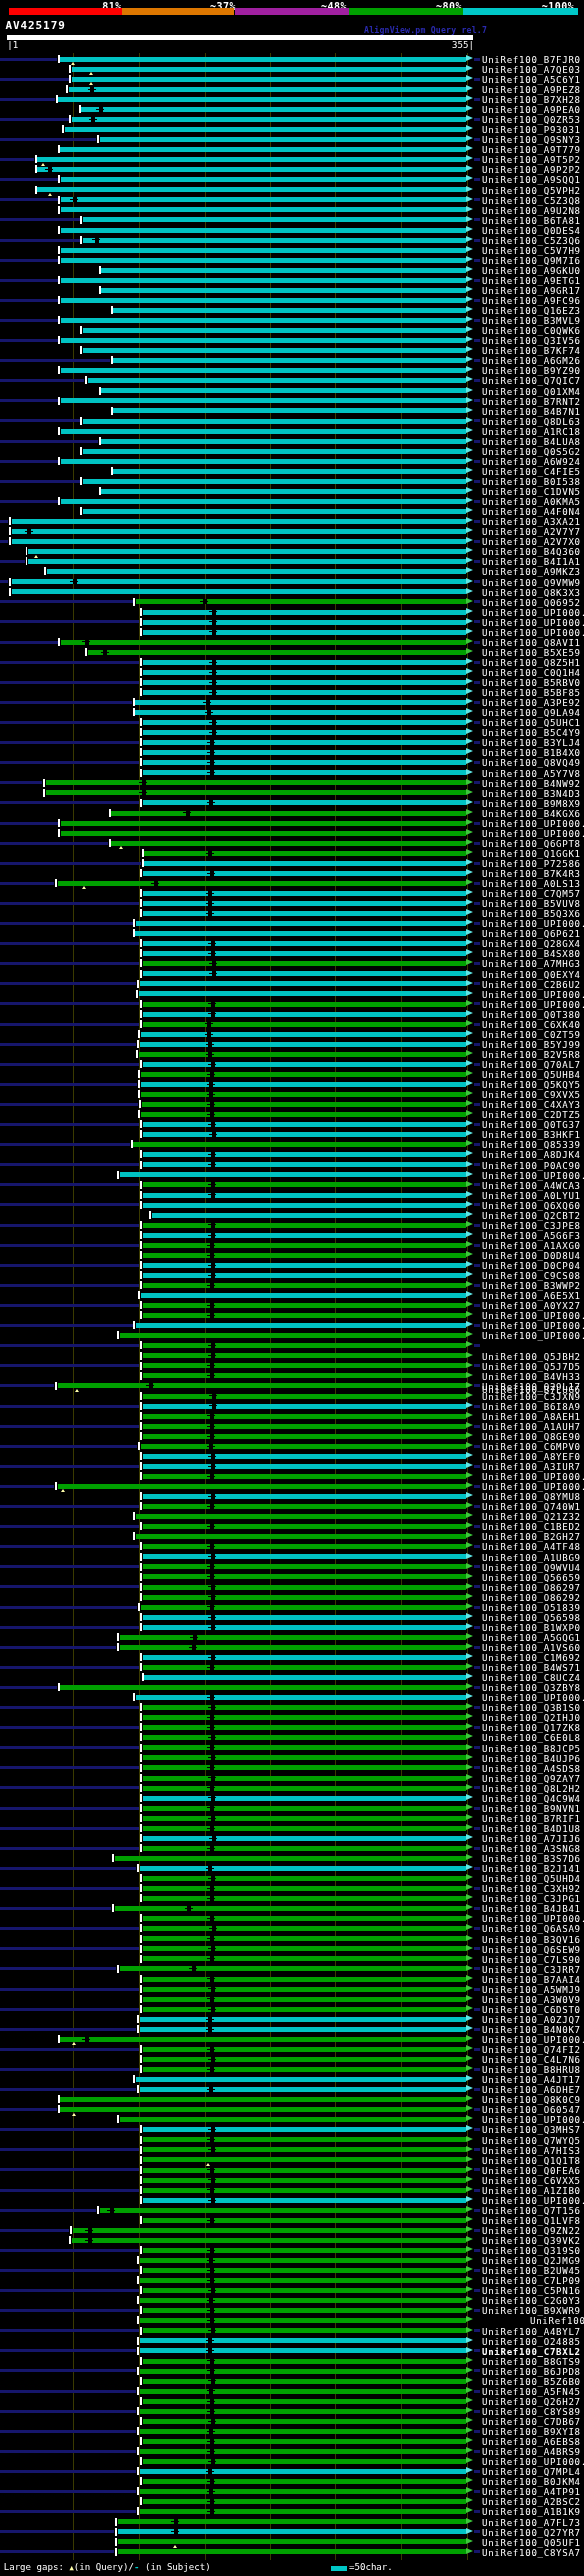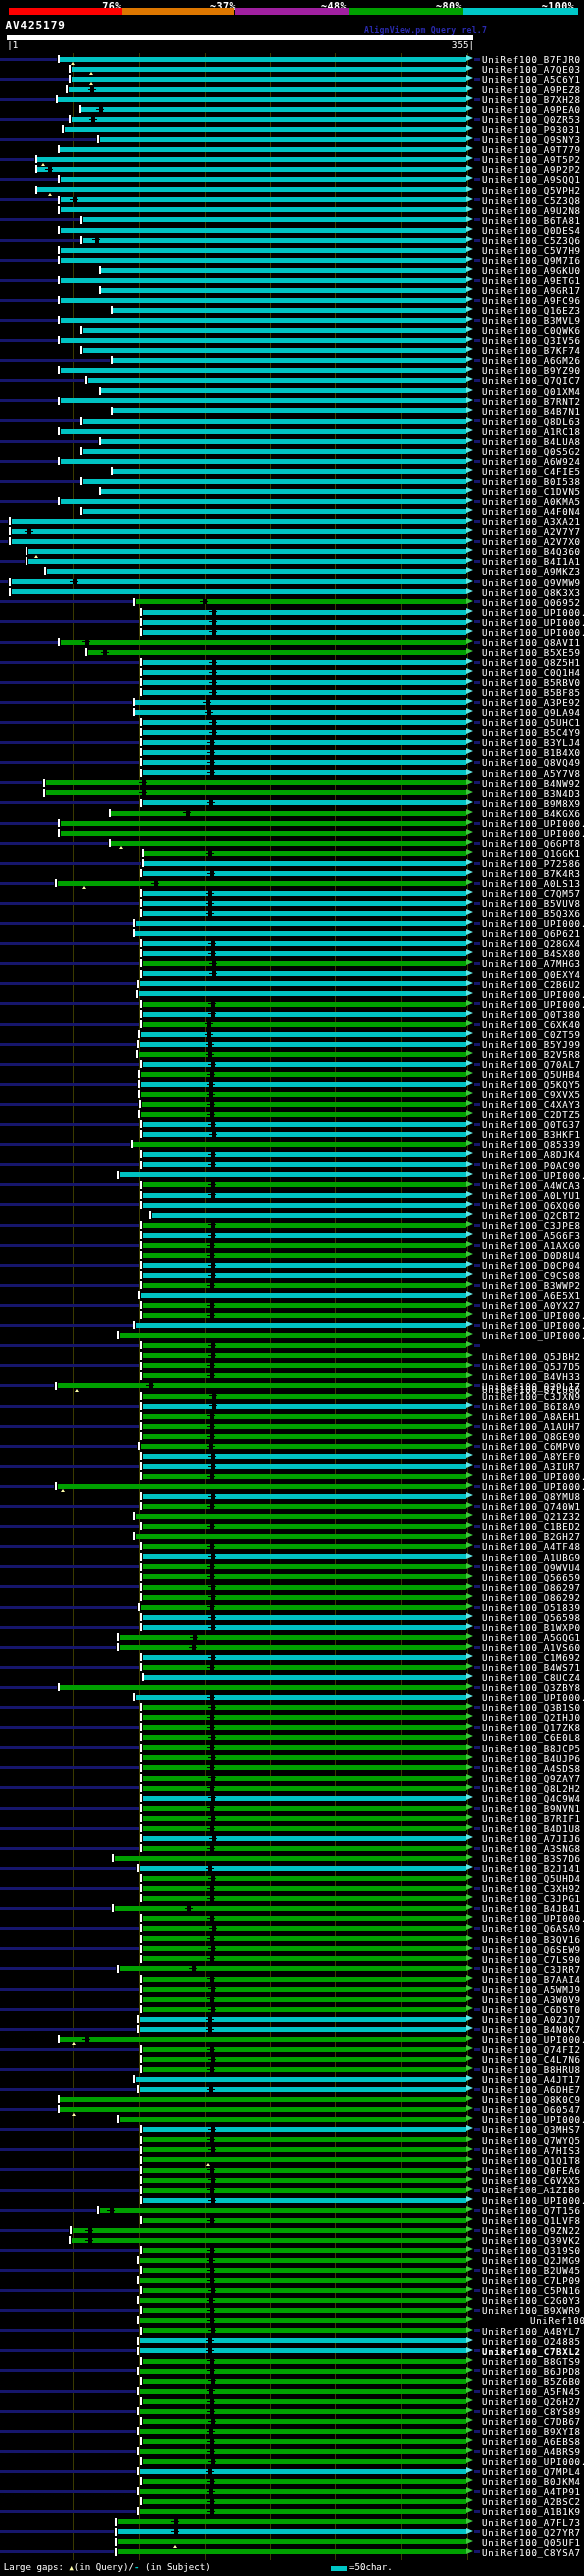--- a/index.html
+++ b/index.html
@@ -29,21 +29,21 @@
   #footer .tri{color:#ffffaa;font-size:7.3px;}
   #footer .subj-dash{color:#00c8c8;font-weight:bold;}
   #legend-swatch{position:absolute;left:331px;top:2566px;width:15.5px;height:4.6px;background:#00c8c8;}
   #legend-text{position:absolute;left:349px;top:2562px;color:#fff;font-size:9.1px;}
 </style>
 </head>
 <body>
 
 <div id="app">
   <div id="scale-labels">
-      <div class="pct-label" style="left: 112px;">76%</div>
+      <div class="pct-label" style="left: 112px;">81%</div>
       <div class="pct-label" style="left: 223px;">~37%</div>
       <div class="pct-label" style="left: 334px;">~48%</div>
       <div class="pct-label" style="left: 449px;">~80%</div>
       <div class="pct-label" style="left: 558px;">~100%</div>
     </div>
   <div id="scale-bar">
       <div class="scale-seg" style="left: 9.1px; width: 113px; background: rgb(255, 0, 0);"></div>
       <div class="scale-seg" style="left: 122px; width: 112px; background: rgb(221, 119, 0);"></div>
       <div class="scale-seg" style="left: 235px; width: 114px; background: rgb(160, 32, 160);"></div>
       <div class="scale-seg" style="left: 349px; width: 114px; background: rgb(0, 160, 0);"></div>
@@ -1842,21 +1842,21 @@
         <a class="hit-label" style="top: 2176px;">UniRef100_C6VXX5</a>
       </div>
       <div>
         <div class="leader" style="left: 0px; top: 2189px; width: 139px;"></div>
         <div class="leader" style="left: 474px; top: 2189px; width: 5.5px;"></div>
         <div class="tick" style="left: 140px; top: 2186px;"></div>
         <div class="bar" style="left: 143px; top: 2188px; width: 323px; background: rgb(0, 160, 0);"></div>
         <div class="arrow" style="left: 466px; top: 2186px; border-left: 7.3px solid rgb(60, 200, 60);"></div>
         <div class="dash" style="left: 210px; top: 2188px;"></div>
         <div class="dash-line" style="left: 207px; top: 2189px;"></div>
-        <a class="hit-label" style="top: 2186px; font-family: Liberation Mono, monospace;">UniRef100_A1ZIB0</a>
+        <a class="hit-label" style="top: 2186px;">UniRef100_A1ZIB0</a>
       </div>
       <div>
         <div class="tick" style="left: 140px; top: 2196px;"></div>
         <div class="bar" style="left: 143px; top: 2198px; width: 323px; background: rgb(0, 195, 195);"></div>
         <div class="arrow" style="left: 466px; top: 2196px; border-left: 7.3px solid rgb(94, 230, 230);"></div>
         <div class="dash" style="left: 211px; top: 2198px;"></div>
         <div class="dash-line" style="left: 208px; top: 2200px;"></div>
         <a class="hit-label" style="top: 2196px;">UniRef100_UPI000..</a>
       </div>
       <div>

